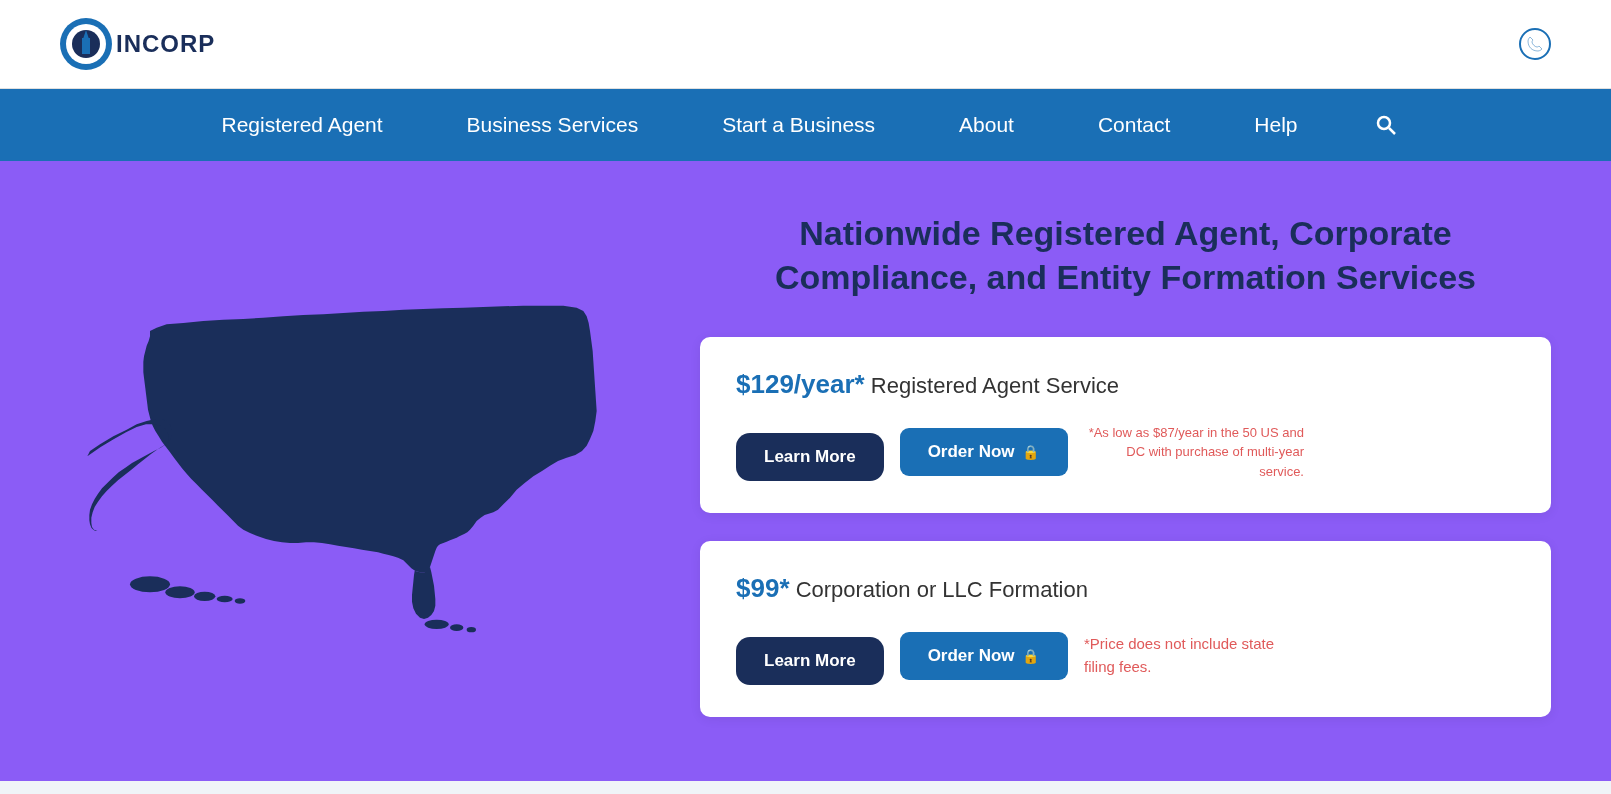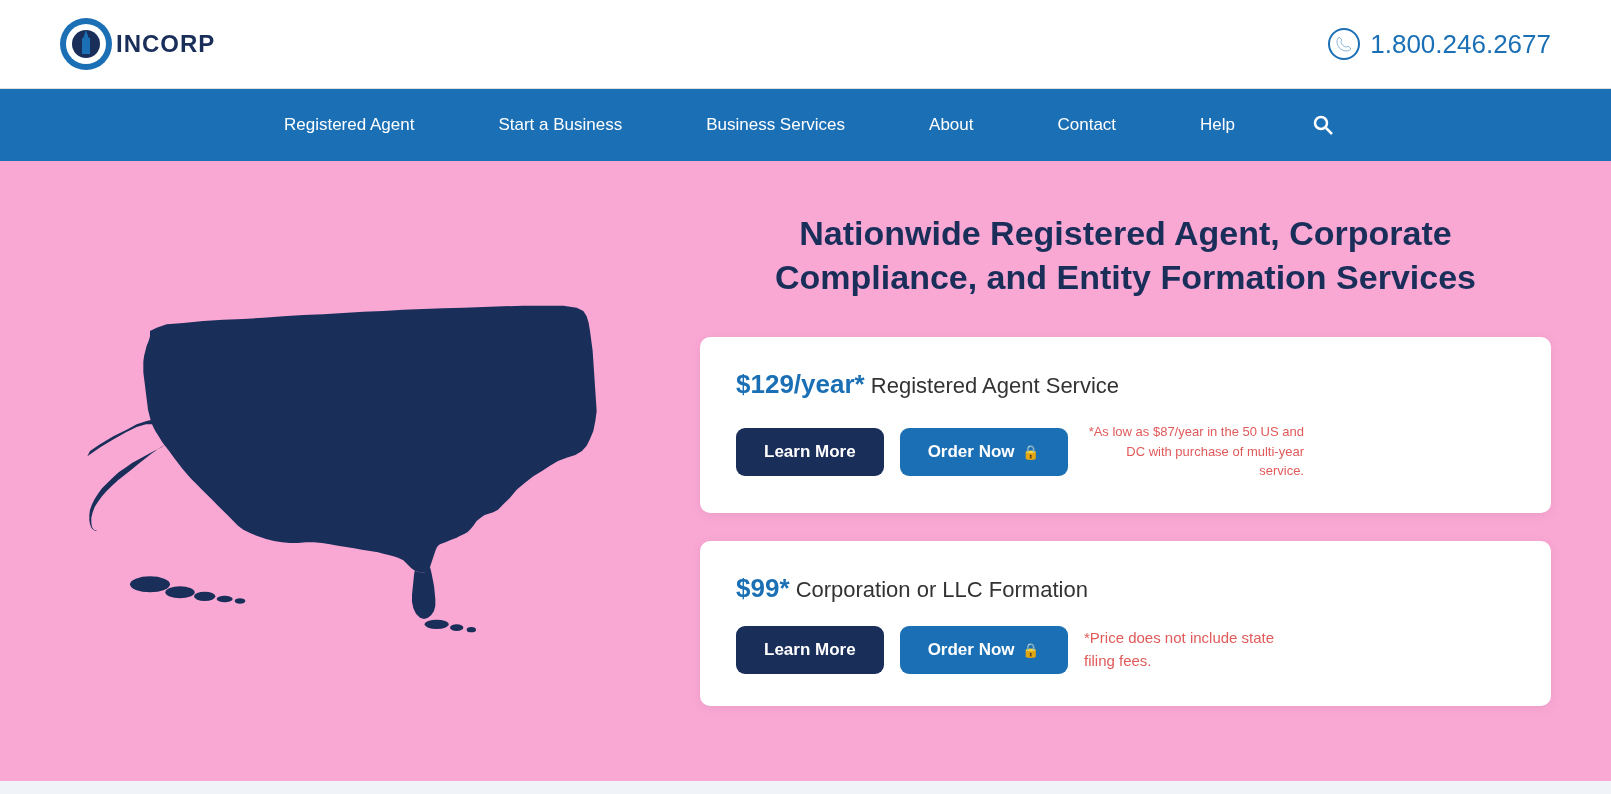--- a/index.html
+++ b/index.html
@@ -53,38 +53,38 @@
     .nav {
       background: #1a6fb5;
       display: flex;
       align-items: center;
       justify-content: center;
       gap: 0;
       height: 72px;
     }
     .nav-item {
       color: #fff;
-      font-size: 17px;
+      font-size: 21px;
       font-weight: 500;
       padding: 0 42px;
       cursor: pointer;
       height: 72px;
       display: flex;
       align-items: center;
       white-space: nowrap;
       transition: background 0.2s;
     }
     .nav-search {
       padding: 0 36px;
       font-size: 20px;
     }
 
     
     .main {
-      background: #f9a8d4;
+      background: #8b5cf6;
       display: flex;
       min-height: 620px;
       padding: 40px 60px 40px 40px;
       gap: 40px;
       align-items: flex-start;
     }
 
     
     .map-area {
       flex: 0 0 620px;
@@ -137,26 +137,27 @@
     .service-buttons {
       display: flex;
       align-items: center;
       gap: 16px;
       flex-wrap: wrap;
     }
     .btn-learn {
       background: #1a2e5a;
       color: #fff;
       border: none;
-      border-radius: 9px;
+      border-radius: 14px;
       padding: 14px 28px;
       font-size: 17px;
       font-weight: 600;
       cursor: pointer;
       transition: background 0.2s;
+      margin-top: 11px;
     }
     .btn-order {
       background: #1a6fb5;
       color: #fff;
       border: none;
       border-radius: 9px;
       padding: 14px 28px;
       font-size: 17px;
       font-weight: 600;
       cursor: pointer;
@@ -195,28 +196,27 @@
       <rect x="22" y="20" width="8" height="16" fill="#1a6fb5"></rect>
     </svg>
     <span class="logo-text">INCORP</span>
   </div>
   <div class="phone-area">
     <div class="phone-icon">
       <svg width="16" height="16" viewBox="0 0 16 16" fill="#1a6fb5">
         <path d="M3 1 C3 1 1 3 1 5 C1 11 5 15 11 15 C13 15 15 13 15 13 L12 10 C12 10 11 11 10 11 C8 11 5 8 5 6 C5 5 6 4 6 4 Z" stroke="#1a6fb5" stroke-width="0.5" fill="none"></path>
       </svg>
     </div>
-    <span>1.800.246.2677</span>
   </div>
 </header>
 
 <nav class="nav">
   <div class="nav-item">Registered Agent</div>
+  <div class="nav-item">Business Services</div>
   <div class="nav-item">Start a Business</div>
-  <div class="nav-item">Business Services</div>
   <div class="nav-item">About</div>
   <div class="nav-item">Contact</div>
   <div class="nav-item">Help</div>
   <div class="nav-item nav-search">
     <svg width="20" height="20" viewBox="0 0 20 20" fill="none" stroke="#fff" stroke-width="2.5">
       <circle cx="8" cy="8" r="6"></circle>
       <line x1="13" y1="13" x2="19" y2="19"></line>
     </svg>
   </div>
 </nav>

